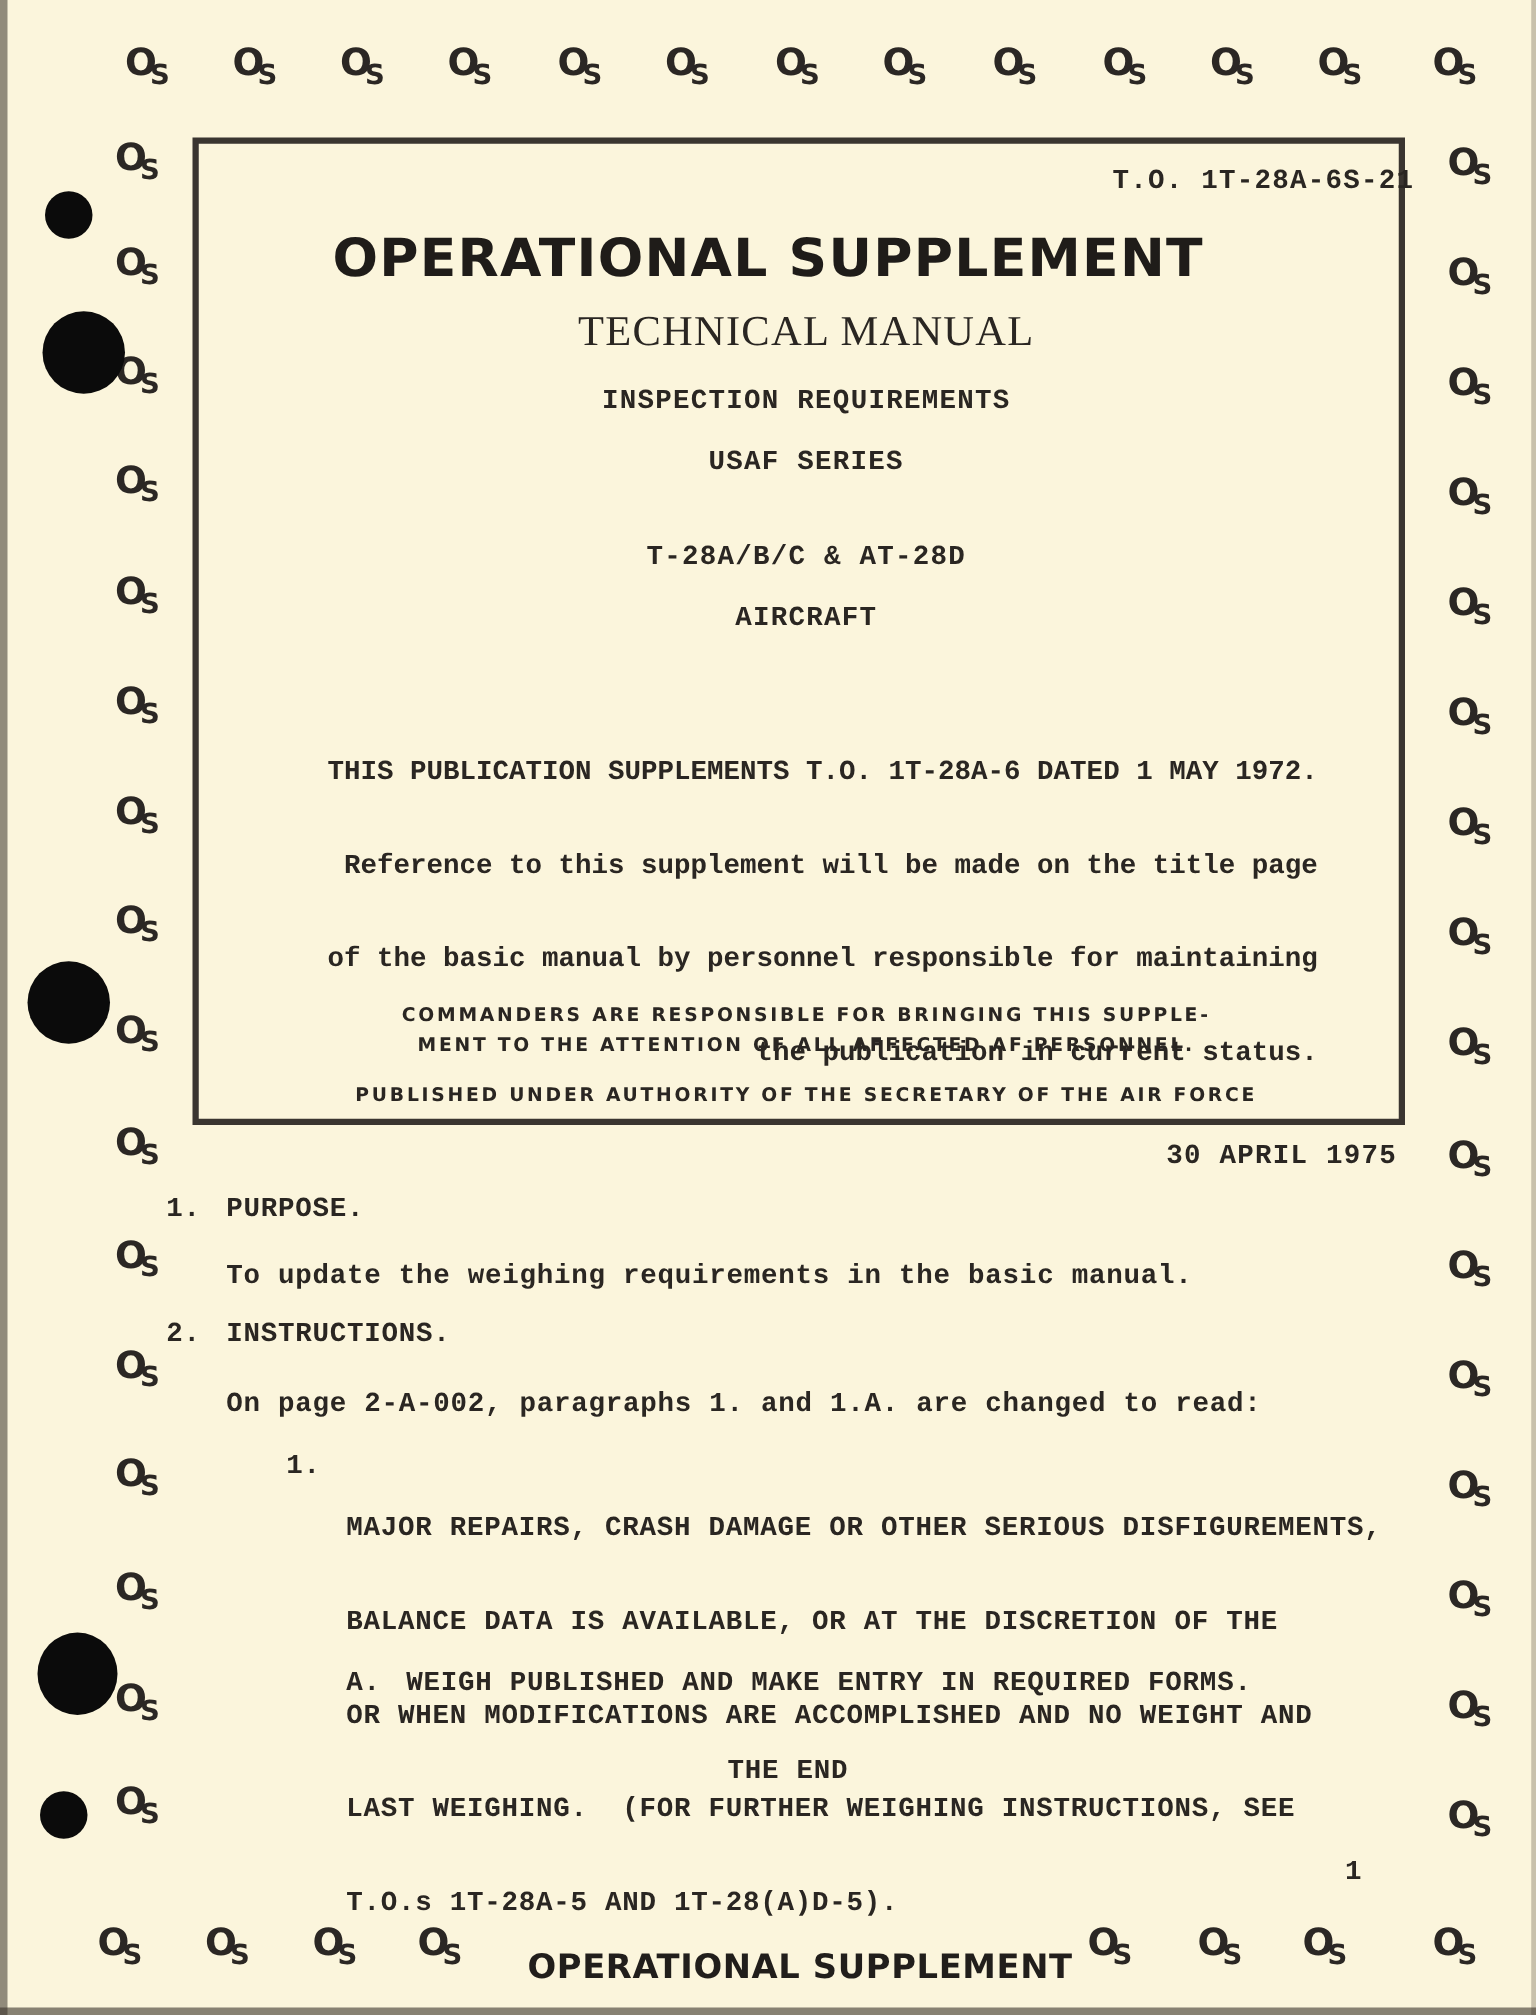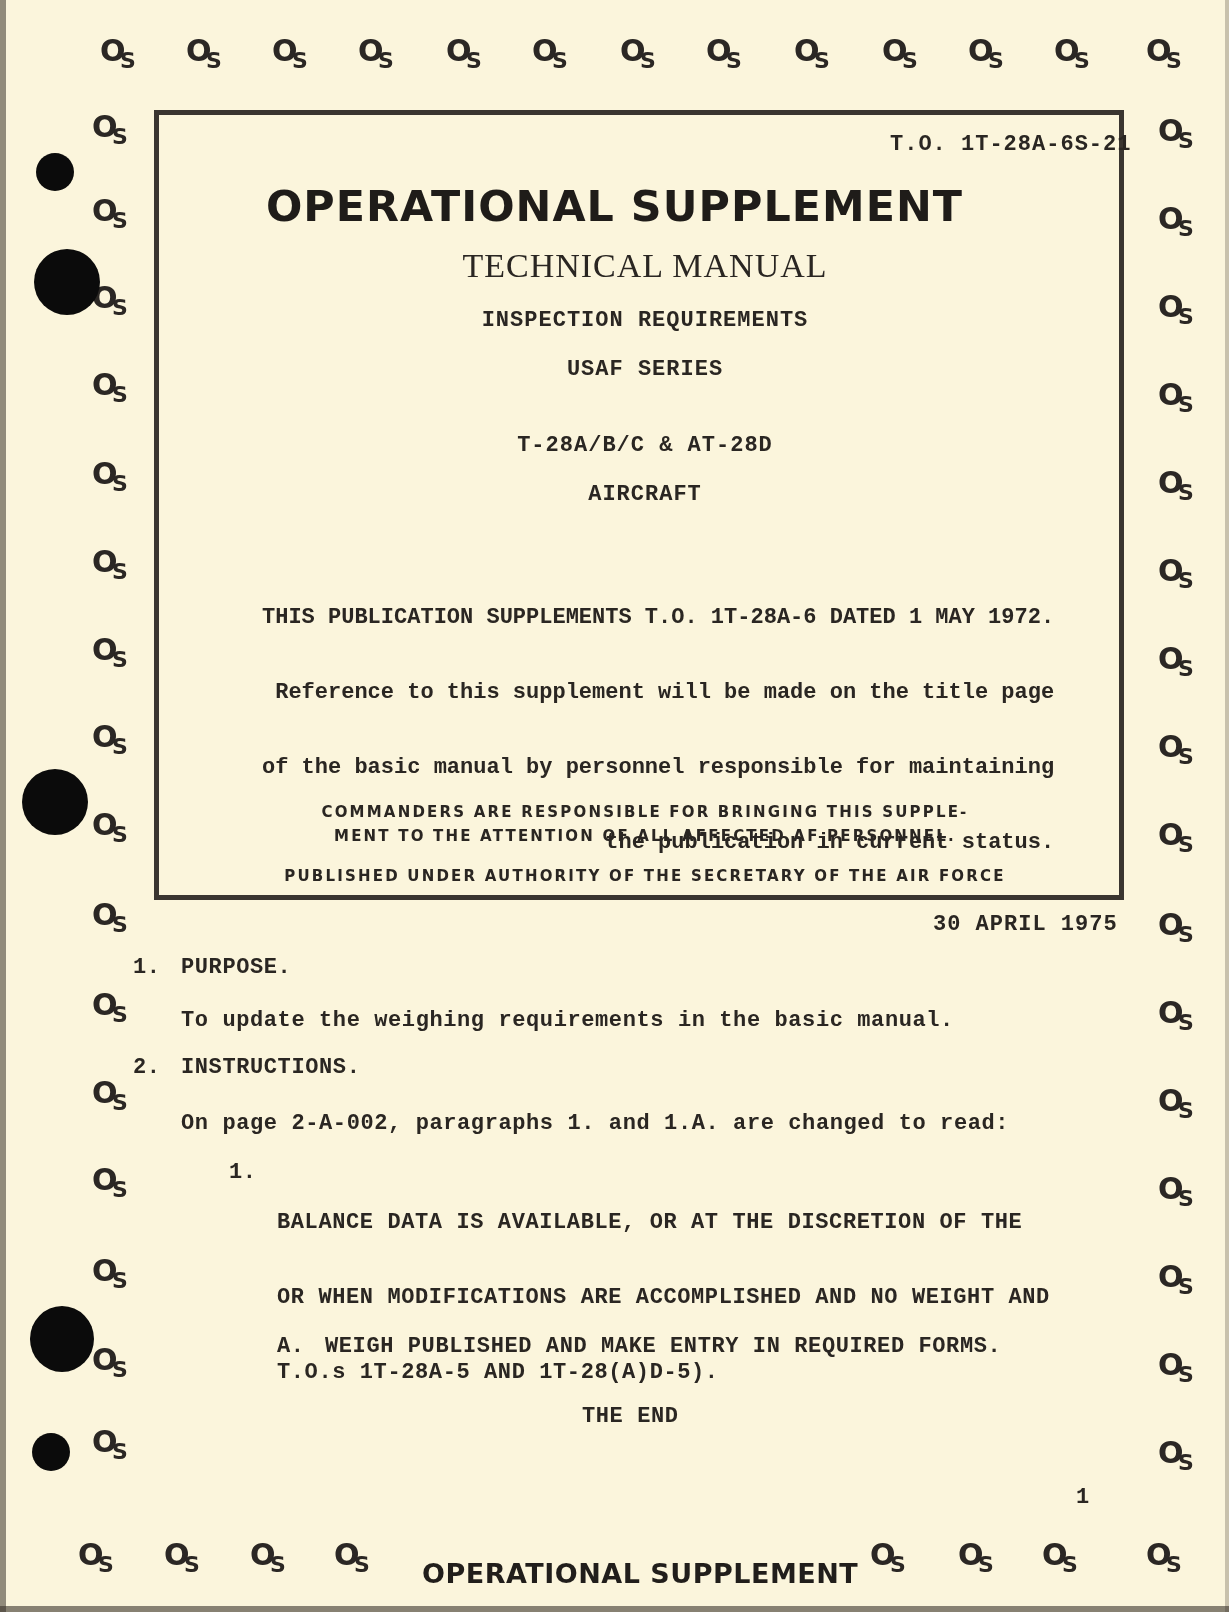--- a/index.html
+++ b/index.html
@@ -315,22 +315,24 @@
 <div class="abs mono body-text" style="left:133px;top:955px;">1.</div>
 <div class="abs mono body-text" style="left:181px;top:955px;">PURPOSE.</div>
 <div class="abs mono body-text" style="left:181px;top:1008px;">To update the weighing requirements in the basic manual.</div>
 
 <div class="abs mono body-text" style="left:133px;top:1055px;">2.</div>
 <div class="abs mono body-text" style="left:181px;top:1055px;">INSTRUCTIONS.</div>
 <div class="abs mono body-text" style="left:181px;top:1111px;">On page 2-A-002, paragraphs 1. and 1.A. are changed to read:</div>
 
 <div class="abs mono body-text" style="left:229px;top:1160px;">1.</div>
 <div class="abs mono body-text" style="left:277px;top:1160px;">
+  <div>MAJOR REPAIRS, CRASH DAMAGE OR OTHER SERIOUS DISFIGUREMENTS,</div>
   <div>BALANCE DATA IS AVAILABLE, OR AT THE DISCRETION OF THE</div>
   <div>OR WHEN MODIFICATIONS ARE ACCOMPLISHED AND NO WEIGHT AND</div>
+  <div>LAST WEIGHING.  (FOR FURTHER WEIGHING INSTRUCTIONS, SEE</div>
   <div>T.O.s 1T-28A-5 AND 1T-28(A)D-5).</div>
 </div>
 
 <div class="abs mono body-text" style="left:277px;top:1334px;">A.</div>
 <div class="abs mono body-text" style="left:325px;top:1334px;">WEIGH PUBLISHED AND MAKE ENTRY IN REQUIRED FORMS.</div>
 
 <div class="abs mono body-text" style="left:582px;top:1404px;">THE END</div>
 
 <div class="abs mono page-number">1</div>
 <div class="abs bottom-title">OPERATIONAL SUPPLEMENT</div>

